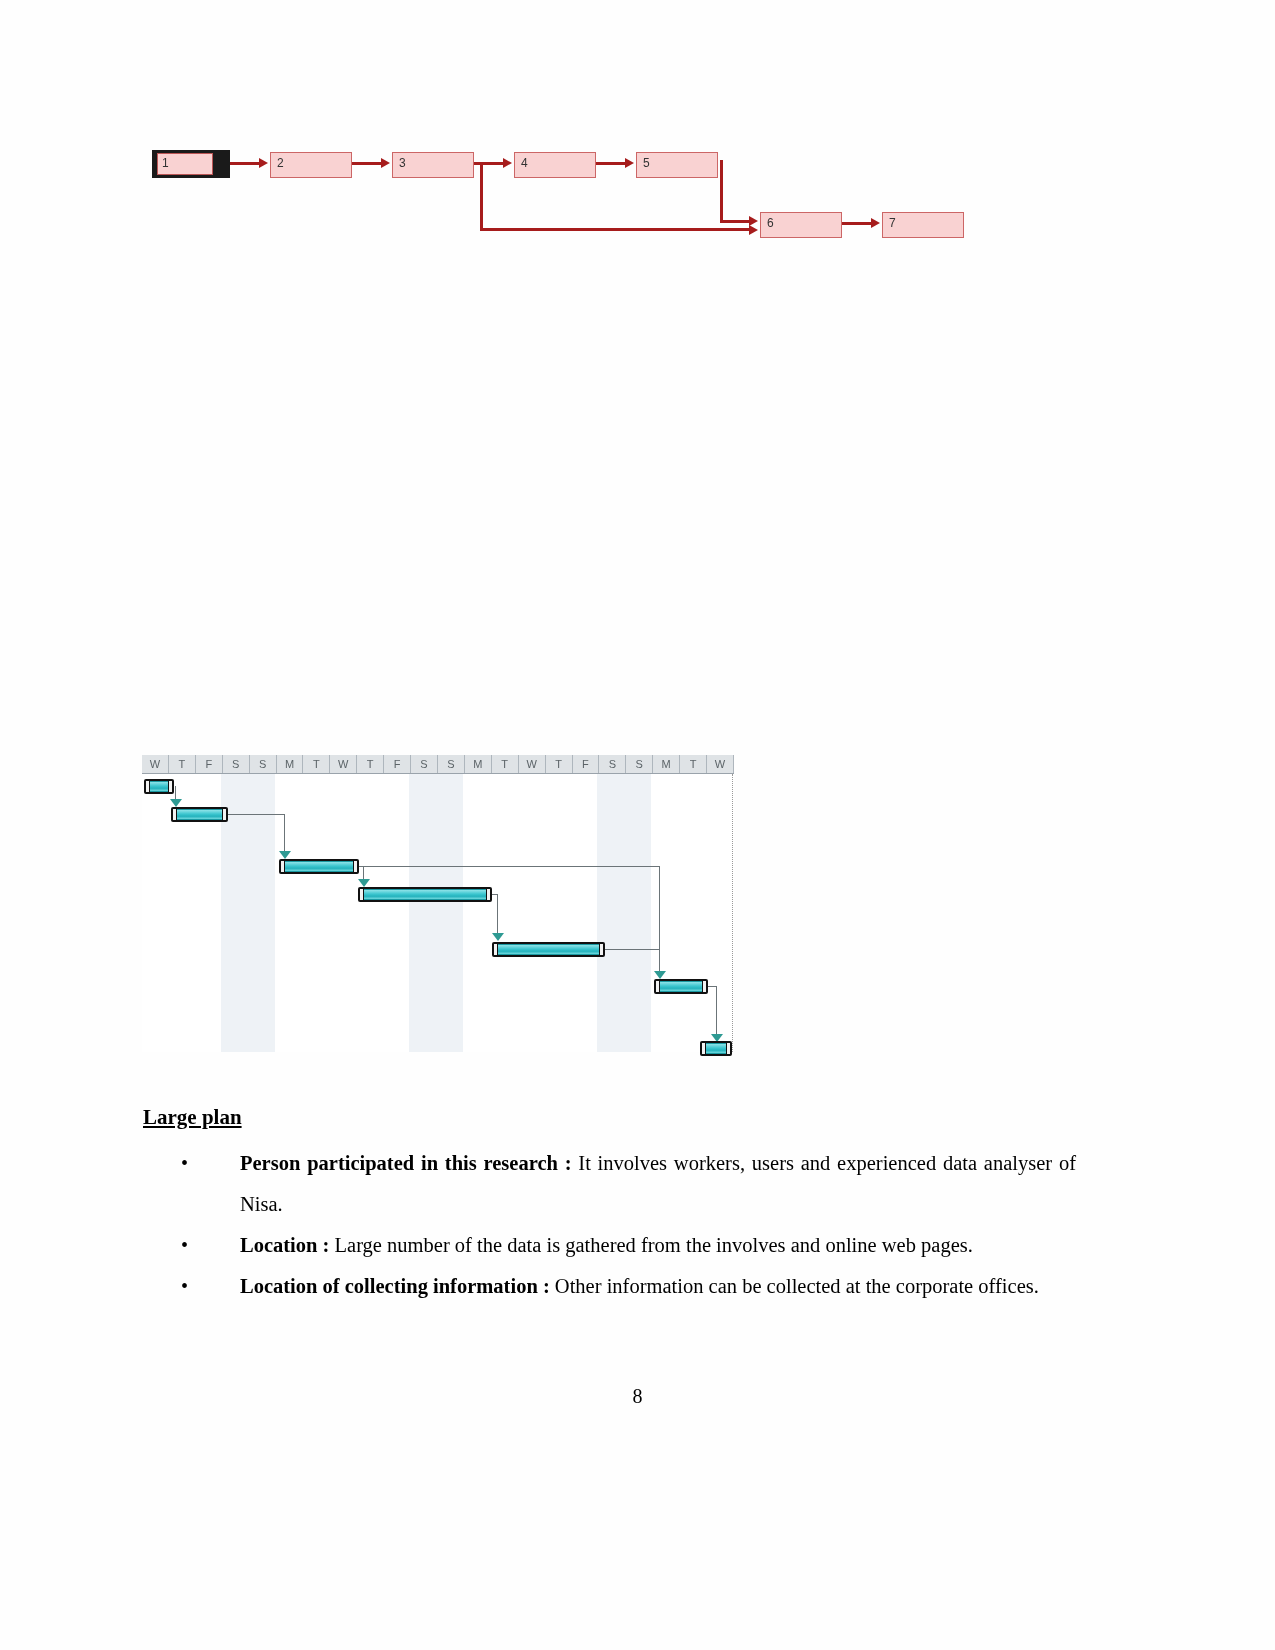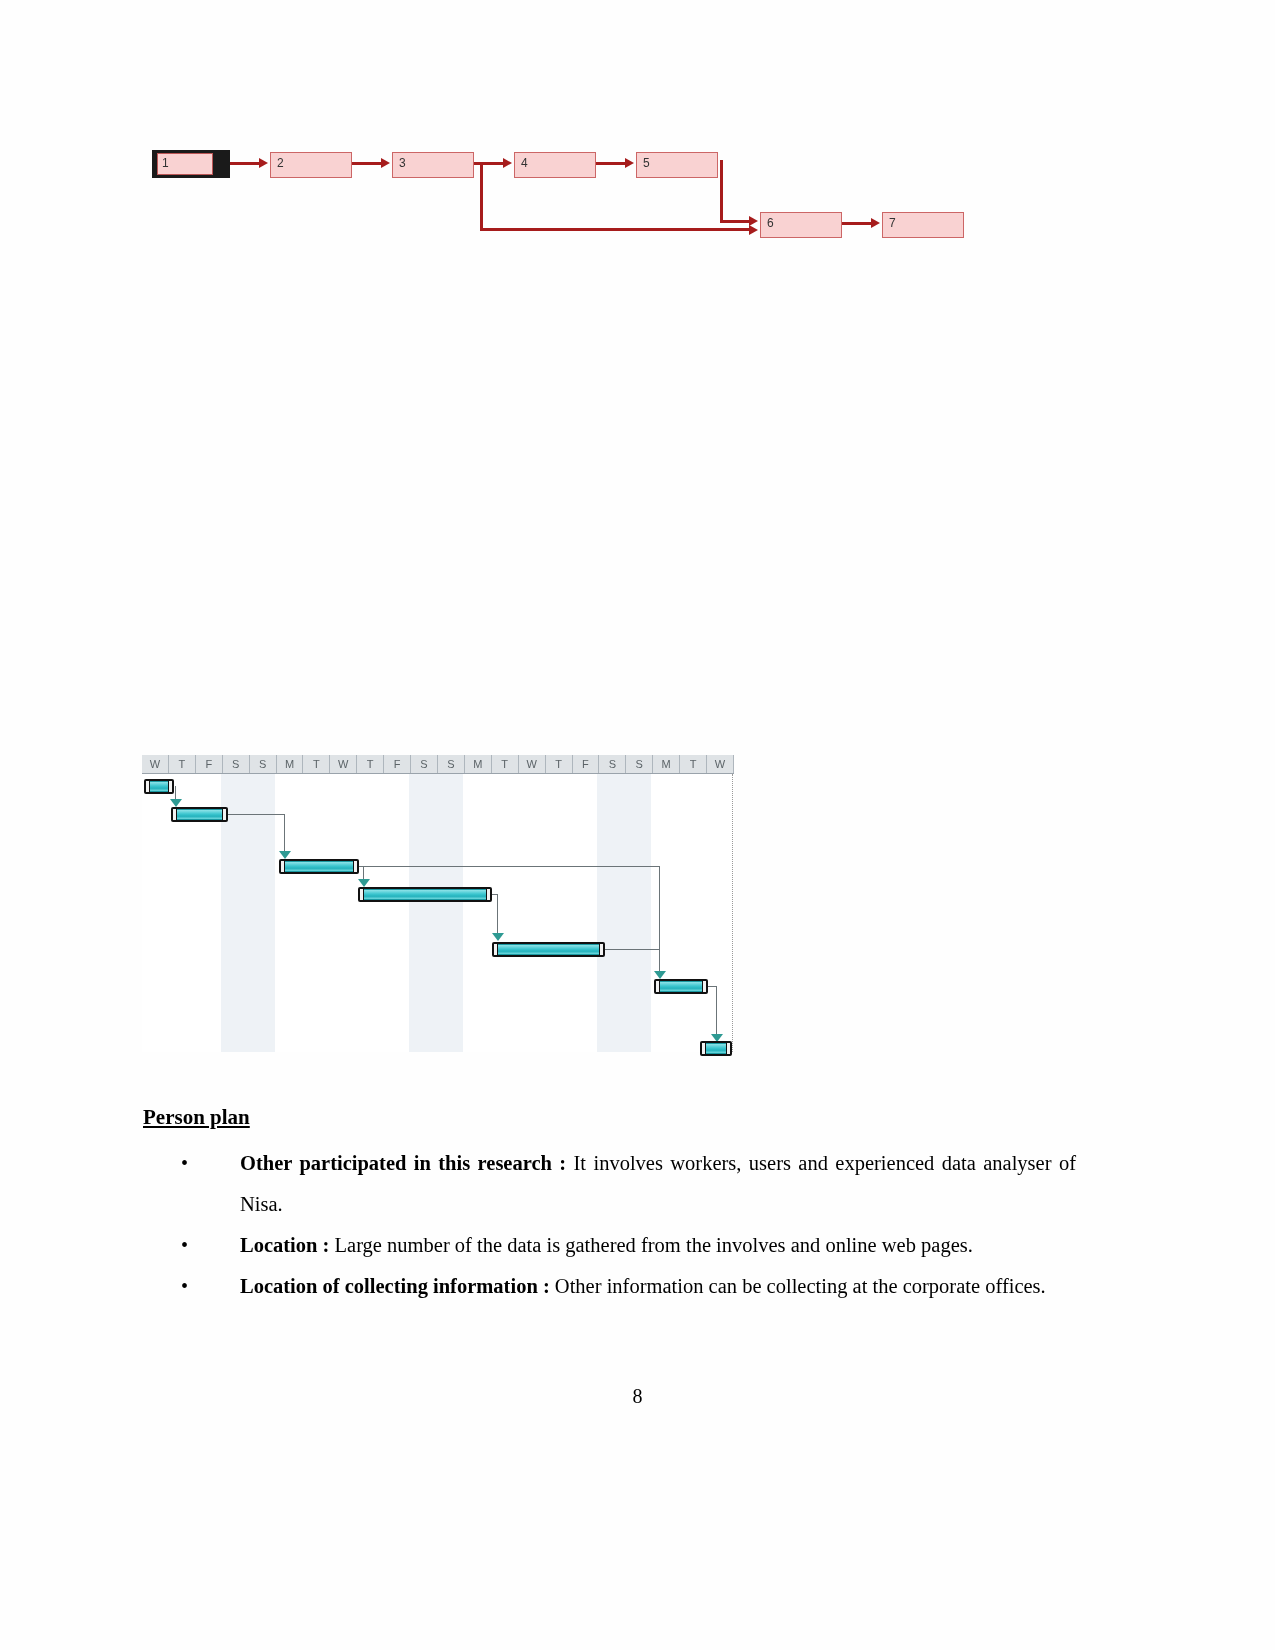--- a/index.html
+++ b/index.html
@@ -370,29 +370,29 @@
       <div class="link-arrow" style="left:569px; top:260px;"></div>
 
       <div class="gantt-bar" style="left:558px; top:267px; width:32px;">
         <span class="fill"></span>
         <span class="capL"></span>
         <span class="capR"></span>
       </div>
     </div>
   </div>
 
-  <div id="action-plan-heading">Person plan</div>
+  <div id="action-plan-heading">Large plan</div>
 
   <ul id="bullet-list">
     <li>
-      <span class="dot">•</span><span class="lead">Other participated in this research : </span><span>It involves workers, users and experienced data analyser of Nisa.</span>
+      <span class="dot">•</span><span class="lead">Person participated in this research : </span><span>It involves workers, users and experienced data analyser of Nisa.</span>
     </li>
     <li>
       <span class="dot">•</span><span class="lead">Location : </span><span>Large number of the data is gathered from the involves and online web pages.</span>
     </li>
     <li>
-      <span class="dot">•</span><span class="lead">Location of collecting information : </span><span>Other information can be collecting at the corporate offices.</span>
+      <span class="dot">•</span><span class="lead">Location of collecting information : </span><span>Other information can be collected at the corporate offices.</span>
     </li>
   </ul>
 
   <div id="page-number">8</div>
 
 </div>
 
 </body></html>

